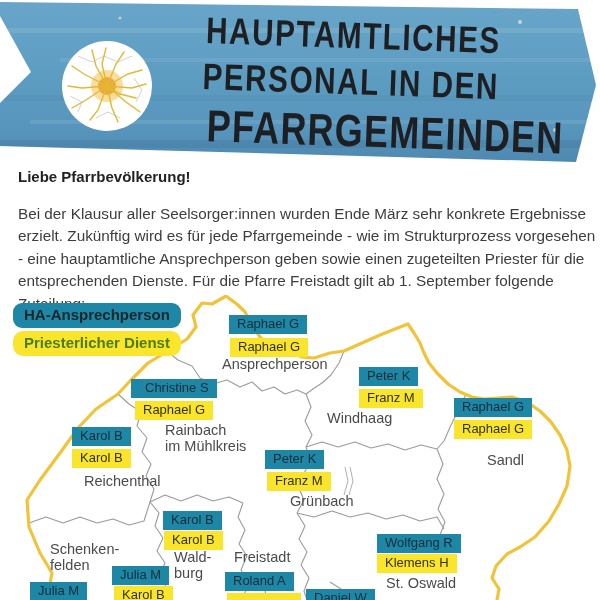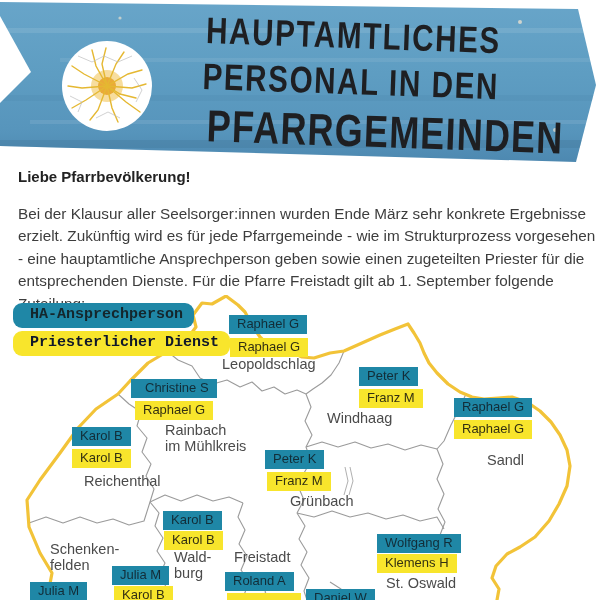--- a/index.html
+++ b/index.html
@@ -28,25 +28,25 @@
   
   .map{position:absolute;left:0;top:295px;width:600px;height:305px;overflow:hidden;}
   .map svg{position:absolute;left:0;top:0;}
   .badge{
     position:absolute;border-radius:0;padding:1px 8px 2px 8px;
     font-size:13px;line-height:16px;white-space:nowrap;color:#1b2e36;
   }
   .badge.ha{background:#1f87a6;color:#122d38;}
   .badge.priest{background:#f8e52c;color:#333012;}
   .legend-badge{
-    position:absolute;border-radius:9px;padding:3px 11px 4px 17px;
-    font-size:15px;line-height:18px;font-weight:bold;color:#14262c;white-space:nowrap;font-family:Liberation Mono, monospace;
+    position:absolute;border-radius:9px;padding:3px 11px 4px 11px;
+    font-size:15px;line-height:18px;font-weight:bold;color:#14262c;white-space:nowrap;
   }
   .legend-badge.ha{background:#1f87a6;}
-  .legend-badge.priest{background:#f8e52c;color:#0f172a;}
+  .legend-badge.priest{background:#f8e52c;color:#4d7c0f;border-radius:10px;}
   .region-label{
     position:absolute;font-size:14.5px;line-height:15.5px;color:#4b4b4b;
     white-space:pre-line;
   }
 </style>
 </head>
 <body>
 
 <div class="sign-wrap">
   <svg width="600" height="175" viewBox="0 0 600 175">
@@ -138,21 +138,21 @@
     </g>
 
     <path d="M47,305 L52,278 L40,258 L29,232 L27,205 L40,185 L60,158 L78,133 L96,114 L118,99 L130,86 L148,68 L168,56 L187,44 L196,32 L193,20 L202,8 L212,9 L226,1 L238,10 L245,17 L252,30 L260,42 L268,50 L280,55 L291,57 L302,62 L314,63 L330,58 L344,56 L362,48 L380,40 L395,34 L408,29 L414,38 L420,48 L424,58 L429,68 L437,78 L448,89 L460,97 L472,102 L484,104 L498,103 L512,102 L527,107 L540,116 L551,127 L560,140 L567,155 L570,171 L567,191 L559,209 L549,226 L535,242 L520,252 L507,259 L496,271 L492,283 L499,294 L497,305" fill="none" stroke="#f2c338" stroke-width="3.2" stroke-linejoin="round" stroke-linecap="round"></path>
   </svg>
 
   <div class="legend-badge ha" style="left:13px;top:8px;">HA-Ansprechperson</div>
   <div class="legend-badge priest" style="left:13px;top:36px;">Priesterlicher Dienst</div>
 
   <div class="badge ha" style="left:229px;top:20px;">Raphael G</div>
   <div class="badge priest" style="left:230px;top:43px;">Raphael G</div>
-  <div class="region-label" style="left:222px;top:62px;">Leopoldschlag</div>
+  <div class="region-label" style="left:222px;top:62px;">Ansprechperson</div>
 
   <div class="badge ha" style="left:359px;top:72px;">Peter K</div>
   <div class="badge priest" style="left:359px;top:94px;">Franz M</div>
   <div class="region-label" style="left:327px;top:116px;">Windhaag</div>
 
   <div class="badge ha" style="left:131px;top:84px;padding-left:14px;">Christine S</div>
   <div class="badge priest" style="left:135px;top:106px;">Raphael G</div>
   <div class="region-label" style="left:165px;top:128px;">Rainbach
 im Mühlkreis</div>
 

